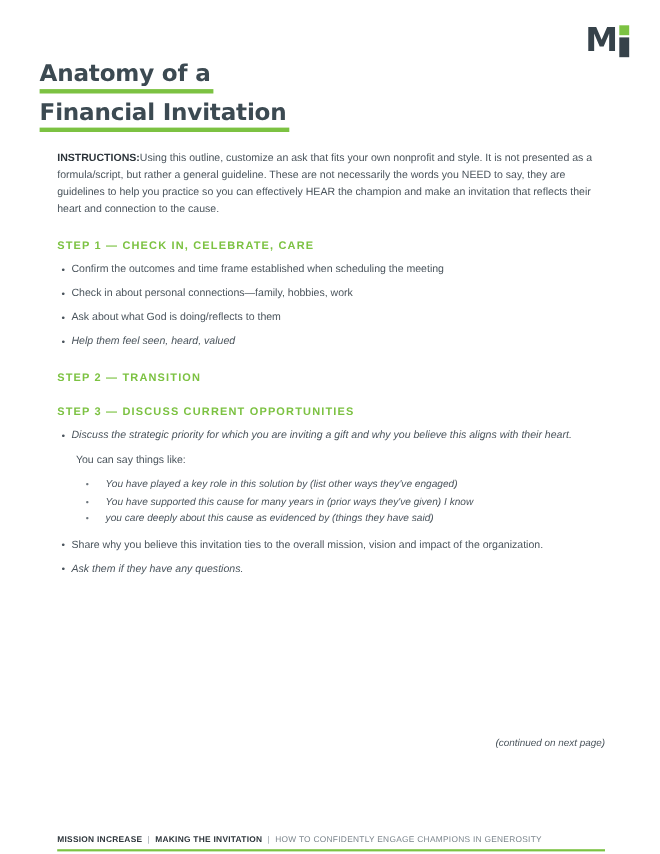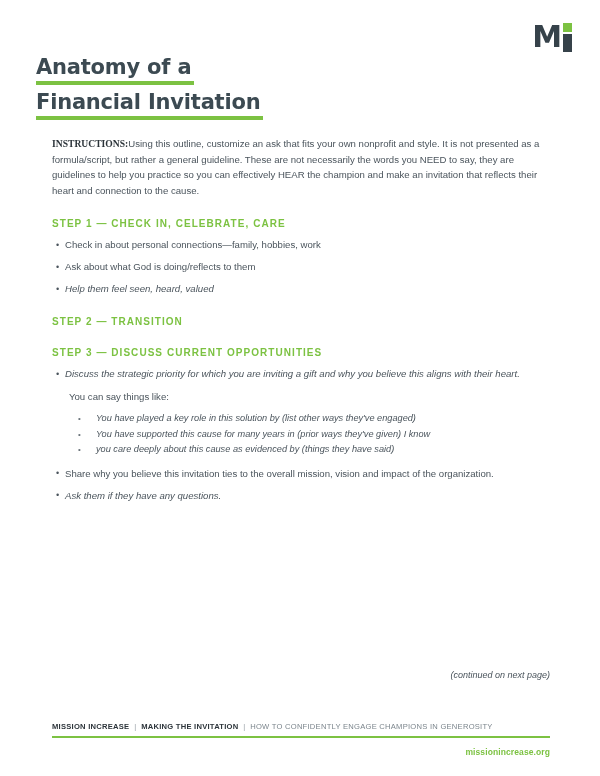--- a/index.html
+++ b/index.html
@@ -94,21 +94,20 @@
   .instructions {
     font-size: 9.6px;
     line-height: 15.5px;
     color: #4a545c;
     text-align: left;
     margin: 0 0 20px 0;
   }
   .instructions b {
     color: #2c343a;
     font-weight: 700;
-    font-family: Liberation Serif, serif;
   }
 
   .step-heading {
     font-size: 10px;
     font-weight: 700;
     color: #7cc242;
     letter-spacing: 1.05px;
     margin: 0 0 9px 0;
     text-transform: uppercase;
   }
@@ -184,20 +183,21 @@
     left: 52px;
     right: 50px;
     top: 722px;
   }
   .footer-line-text {
     font-size: 7.6px;
     letter-spacing: 0.25px;
     color: #7b858c;
     white-space: nowrap;
     padding-bottom: 5px;
+    margin-top: 36px;
   }
   .footer-line-text .strong {
     color: #2c343a;
     font-weight: 700;
   }
   .footer-line-text .sep {
     color: #9aa2a8;
     font-weight: 400;
   }
   .footer-rule {
@@ -236,20 +236,21 @@
     </span>
   </div>
 
   <div class="content">
 
     <p class="instructions"><b>INSTRUCTIONS:</b><span>Using this outline, customize an ask that fits your own nonprofit and style. It is not presented as a formula/script, but rather a general guideline. These are not necessarily the words you NEED to say, they are guidelines to help you practice so you can effectively HEAR the champion and make an invitation that reflects their heart and connection to the cause.</span></p>
 
     <div class="step-block">
       <div class="step-heading">STEP 1 — CHECK IN, CELEBRATE, CARE</div>
       <ul class="bullets">
+        <li>Confirm the outcomes and time frame established when scheduling the meeting</li>
         <li>Check in about personal connections—family, hobbies, work</li>
         <li>Ask about what God is doing/reflects to them</li>
         <li>Help them feel seen, heard, valued</li>
       </ul>
     </div>
 
     <div class="step-block">
       <div class="step-heading">STEP 2 — TRANSITION</div>
     </div>
 

